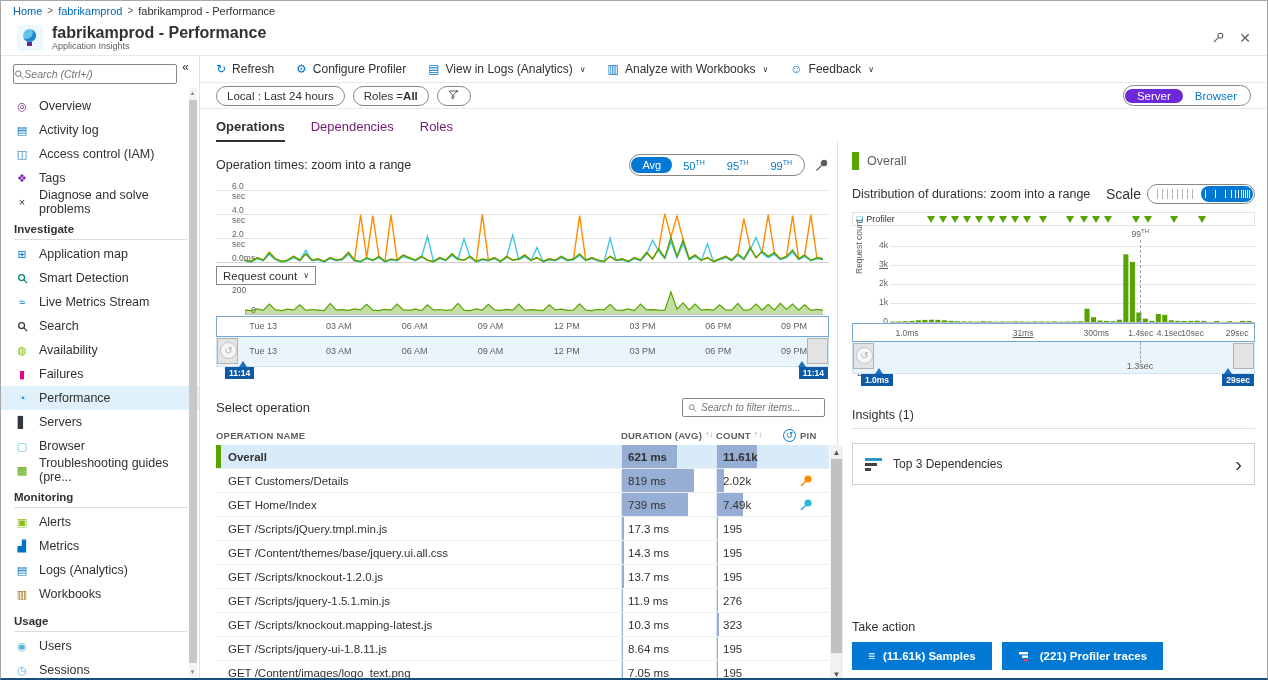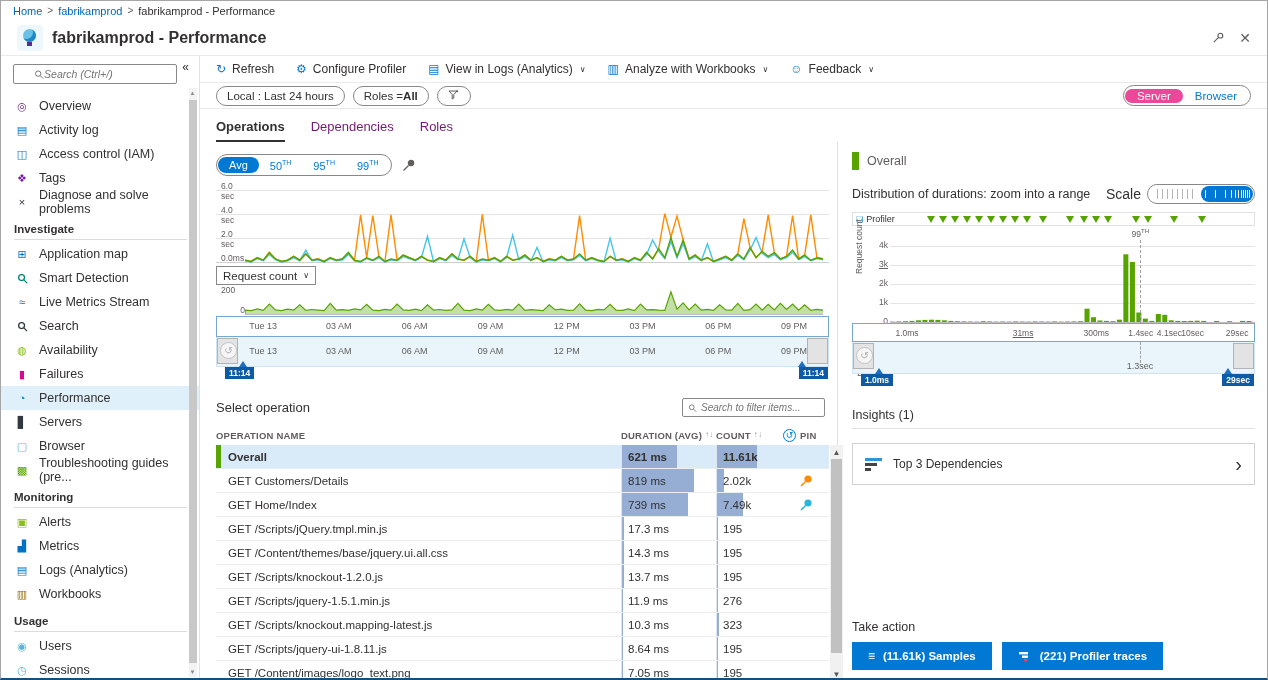--- a/index.html
+++ b/index.html
@@ -23,21 +23,21 @@
   .appsub { font-size:9px; color:#605e5c; }
   .winicons { display:flex; gap:14px; align-items:center; margin-right:6px; color:#605e5c; }
   .winicons svg { display:block; }
   .xicon { font-size:14px; color:#605e5c; cursor:pointer; }
 
   .bodyrow { display:flex; height:623px; }
 
   
   .sidebar { width:199px; border-right:1px solid #e1e1e1; position:relative; padding-top:8px; overflow:hidden; flex:none; }
   .collapse { position:absolute; top:4px; right:10px; font-size:12px; color:#323130; cursor:pointer; }
-  .sb-search { margin:0 22px 10px 12px; height:20px; border:1px solid #8a8886; border-radius:2px; display:flex; align-items:center; padding:0 20px; }
+  .sb-search { margin:0 22px 10px 12px; height:20px; border:1px solid #8a8886; border-radius:2px; display:flex; align-items:center; padding:0 0; }
   .sb-search input { border:0; outline:0; width:100%; font-size:10.5px; font-style:italic; color:#605e5c; font-family:inherit; }
   .sb-scroll { position:absolute; right:2px; top:32px; bottom:2px; width:8px; }
   .sb-scroll .track { position:absolute; inset:0; background:#f3f3f3; }
   .sb-scroll .thumb { position:absolute; top:12px; bottom:14px; left:0; right:0; background:#c8c8c8; }
   .sb-arrow { position:absolute; left:-1px; width:9px; font-size:6px; color:#8a8a8a; text-align:center; }
   .nav { margin-top:2px; }
   .nav-item { display:flex; align-items:center; height:24px; padding-left:13px; font-size:12.5px; color:#323130; cursor:pointer; }
   .nav-item.sel { background:#dff0fa; }
   .nav-ico { width:16px; text-align:center; margin-right:9px; font-size:11px; flex:none; }
   .nav-ico svg { display:block; margin:0 auto; }
@@ -49,21 +49,21 @@
   .cmdbar { height:27px; display:flex; align-items:center; padding-left:16px; gap:22px; border-bottom:1px solid #eaeaea; flex:none; }
   .cmd { display:flex; align-items:center; gap:6px; font-size:12px; color:#323130; cursor:pointer; }
   .cmd .ci { font-size:12px; }
   .cmd .chev { font-size:8px; color:#323130; margin-left:1px; }
   .filterbar { height:26px; display:flex; align-items:center; padding:0 16px; gap:8px; border-bottom:1px solid #eaeaea; flex:none; }
   .pill { height:20px; border:1px solid #8a8886; border-radius:11px; display:flex; align-items:center; padding:0 10px; font-size:11.5px; color:#323130; cursor:pointer; background:#fff; }
   .pill b { font-weight:bold; }
   .pill.iconpill { width:34px; justify-content:center; padding:0; }
   .sb-toggle { margin-left:auto; height:21px; border:1px solid #8a8886; border-radius:11px; display:flex; align-items:center; padding:1px; }
   .sb-toggle .seg { font-size:11.5px; padding:1px 12px; border-radius:10px; cursor:pointer; }
-  .seg.on { background:#ec4899; color:#fff;text-align:center; }
+  .seg.on { background:#6d28d9; color:#fff;text-align:center; }
   .seg.off { color:#0078d4; }
 
   .tabs { display:flex; gap:26px; padding:10px 16px 0 16px; height:33px; flex:none; }
   .tab { font-size:13px; padding-bottom:6px; cursor:pointer; }
   .tab.on { color:#323130; font-weight:bold; border-bottom:2px solid #323130; }
   .tab.off { color:#701a75; }
 
   .content { flex:1; display:flex; min-height:0; }
   .leftcol { width:637px; padding:0 8px 0 16px; flex:none; }
   .rightcol { flex:1; border-left:1px solid #e1e1e1; border-bottom:1px solid #e1e1e1; padding:6px 12px 8px 14px; display:flex; flex-direction:column; min-width:0; }
@@ -71,21 +71,21 @@
   
   .ot-head { display:flex; align-items:center; margin-top:11px; height:24px; }
   .ot-title { font-size:12.5px; color:#323130; flex:1; }
   .perc-toggle { height:22px; border:1px solid #8a8886; border-radius:12px; display:flex; align-items:center; padding:1px; margin-right:10px; }
   .perc { font-size:11px; padding:2px 11px; border-radius:11px; color:#0078d4; cursor:pointer; }
   .perc sup { font-size:7px; }
   .perc.on { background:#0078d4; color:#fff; }
   .pinbtn svg { display:block; }
   .bigchart { position:relative; height:84px; margin-top:3px; }
   .bigchart svg, .smallchart svg { position:absolute; left:29px; right:0; top:0; width:578px; height:100%; }
-  .ylab { position:absolute; left:5px; width:26px; text-align:left; font-size:8.5px; color:#605e5c; }
+  .ylab { position:absolute; left:16px; width:26px; text-align:left; font-size:8.5px; color:#605e5c; }
   .gline { position:absolute; left:0; right:0; height:1px; background:#e4e4e4; }
   .reqsel { margin-top:2px; width:100px; height:19px; border:1px solid #8a8886; display:flex; align-items:center; padding:0 6px; font-size:11.5px; color:#323130; cursor:pointer; background:#fff; }
   .reqsel .chev { margin-left:auto; font-size:8px; }
   .smallchart { position:relative; height:28px; margin-top:2px; }
   .taxis { position:relative; height:21px; border:1px solid #76a7d4; margin-top:1px; }
   .taxis .tick, .brush .tick { position:absolute; top:4px; font-size:9px; color:#605e5c; transform:translateX(-50%); white-space:nowrap; }
   .brush { position:relative; height:30px; background:#e9f4fb; border:1px solid #cfe3f2; border-top:0; }
   .brush .tick { top:9px; }
   .handle { position:absolute; top:1px; width:21px; height:26px; background:#e3e3e3; border:1px solid #b3b3b3; z-index:2; }
   .handle .reset { position:absolute; left:2px; top:3px; width:17px; height:17px; border:1px solid #c2c2c2; border-radius:50%; color:#b0b0b0; font-size:10px; line-height:15px; text-align:center; background:#f6f6f6; }
@@ -176,20 +176,21 @@
     <span class="crumb-sep">&gt;</span>
     <span class="crumb">fabrikamprod</span>
     <span class="crumb-sep">&gt;</span>
     <span class="crumb-cur">fabrikamprod - Performance</span>
   </div>
 
   <div class="apphead">
     <span class="app-ico"></span>
     <div class="apphead-txt">
       <div class="apptitle">fabrikamprod - Performance</div>
+      <div class="appsub">Application Insights</div>
     </div>
     <div class="winicons">
       <span>
         <svg width="13" height="13" viewBox="0 0 14 14">
             <g stroke="#605e5c" stroke-width="1.2" fill="none">
               <circle cx="9" cy="5" r="2.6"></circle>
               <line x1="6.5" y1="7.5" x2="2" y2="12"></line>
             </g>
           </svg>
       </span>
@@ -372,20 +373,21 @@
       <div class="tabs" id="tabs">
           <span class="tab on">Operations</span>
           <span class="tab off">Dependencies</span>
           <span class="tab off">Roles</span>
         </div>
 
       <div class="content">
 
         <div class="leftcol">
           <div class="ot-head">
+            <span class="ot-title">Operation times: zoom into a range</span>
             <span class="perc-toggle" id="percToggle">
                 <span class="perc on">Avg</span>
                 <span class="perc">50<sup>TH</sup></span>
                 <span class="perc">95<sup>TH</sup></span>
                 <span class="perc">99<sup>TH</sup></span>
               </span>
             <span class="pinbtn">
               <svg width="14" height="14" viewBox="0 0 14 14">
                   <g stroke="#605e5c" stroke-width="1.3" fill="#605e5c">
                     <circle cx="9" cy="5" r="2.6"></circle>

